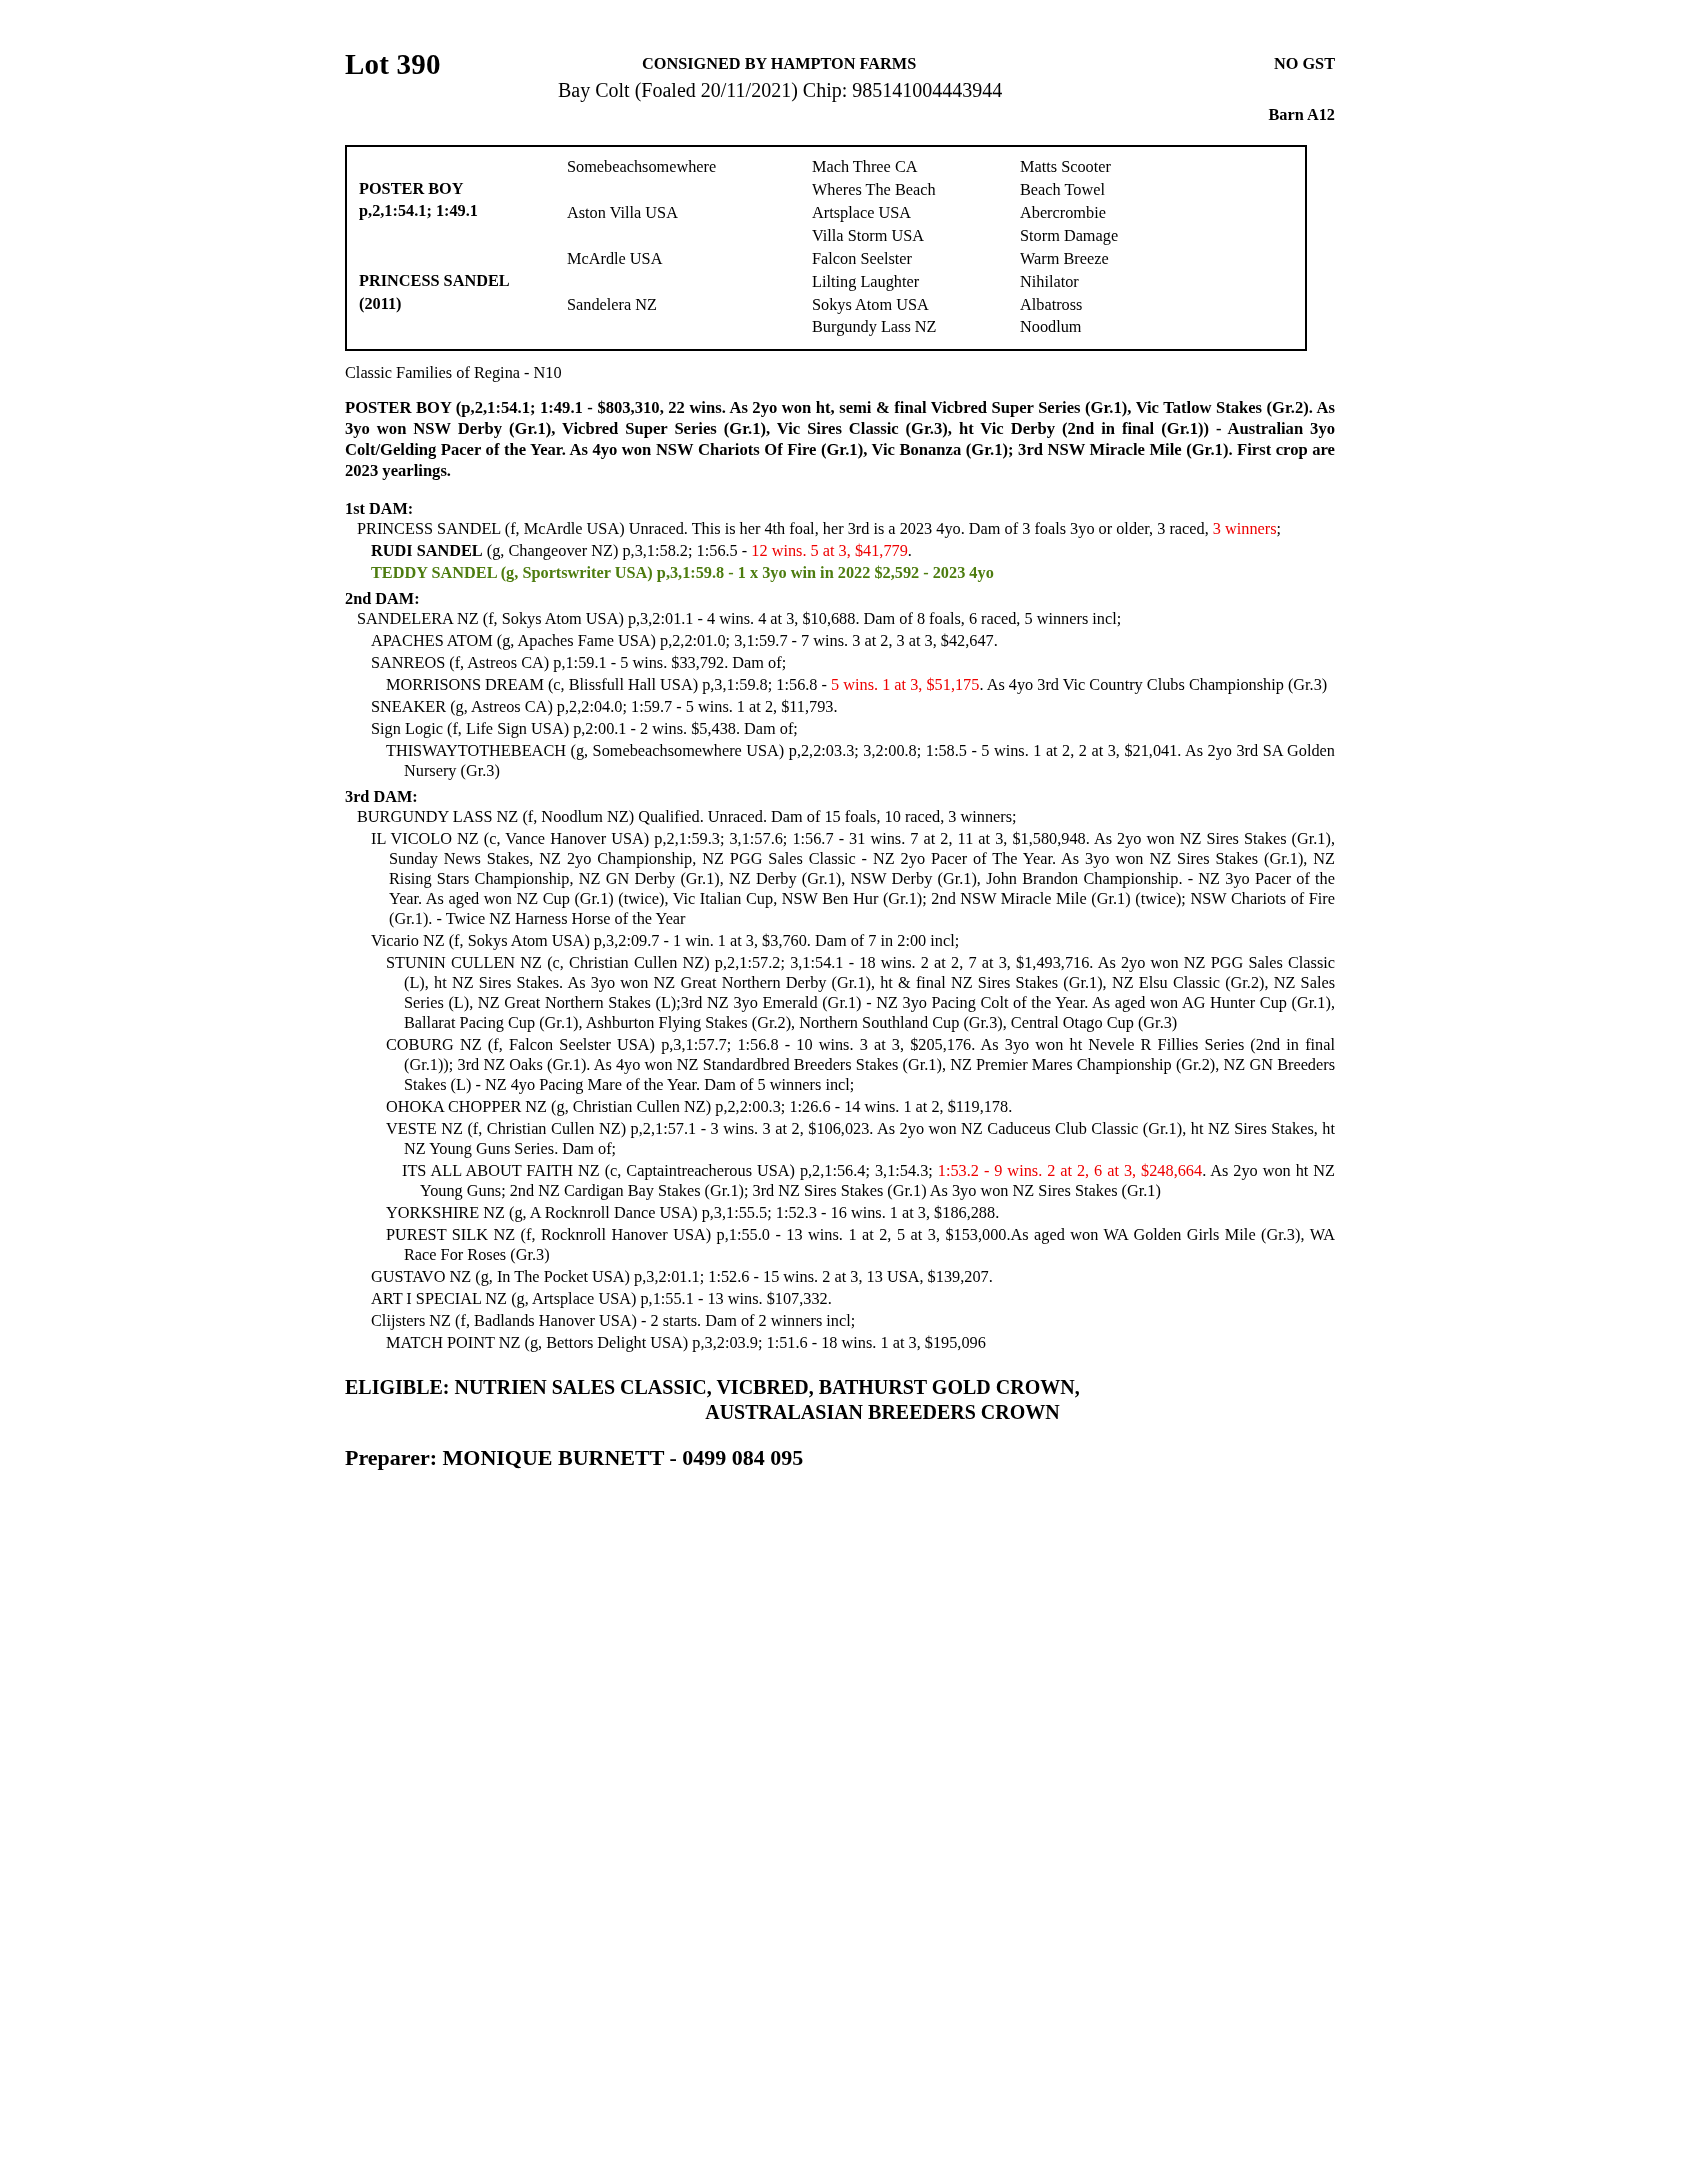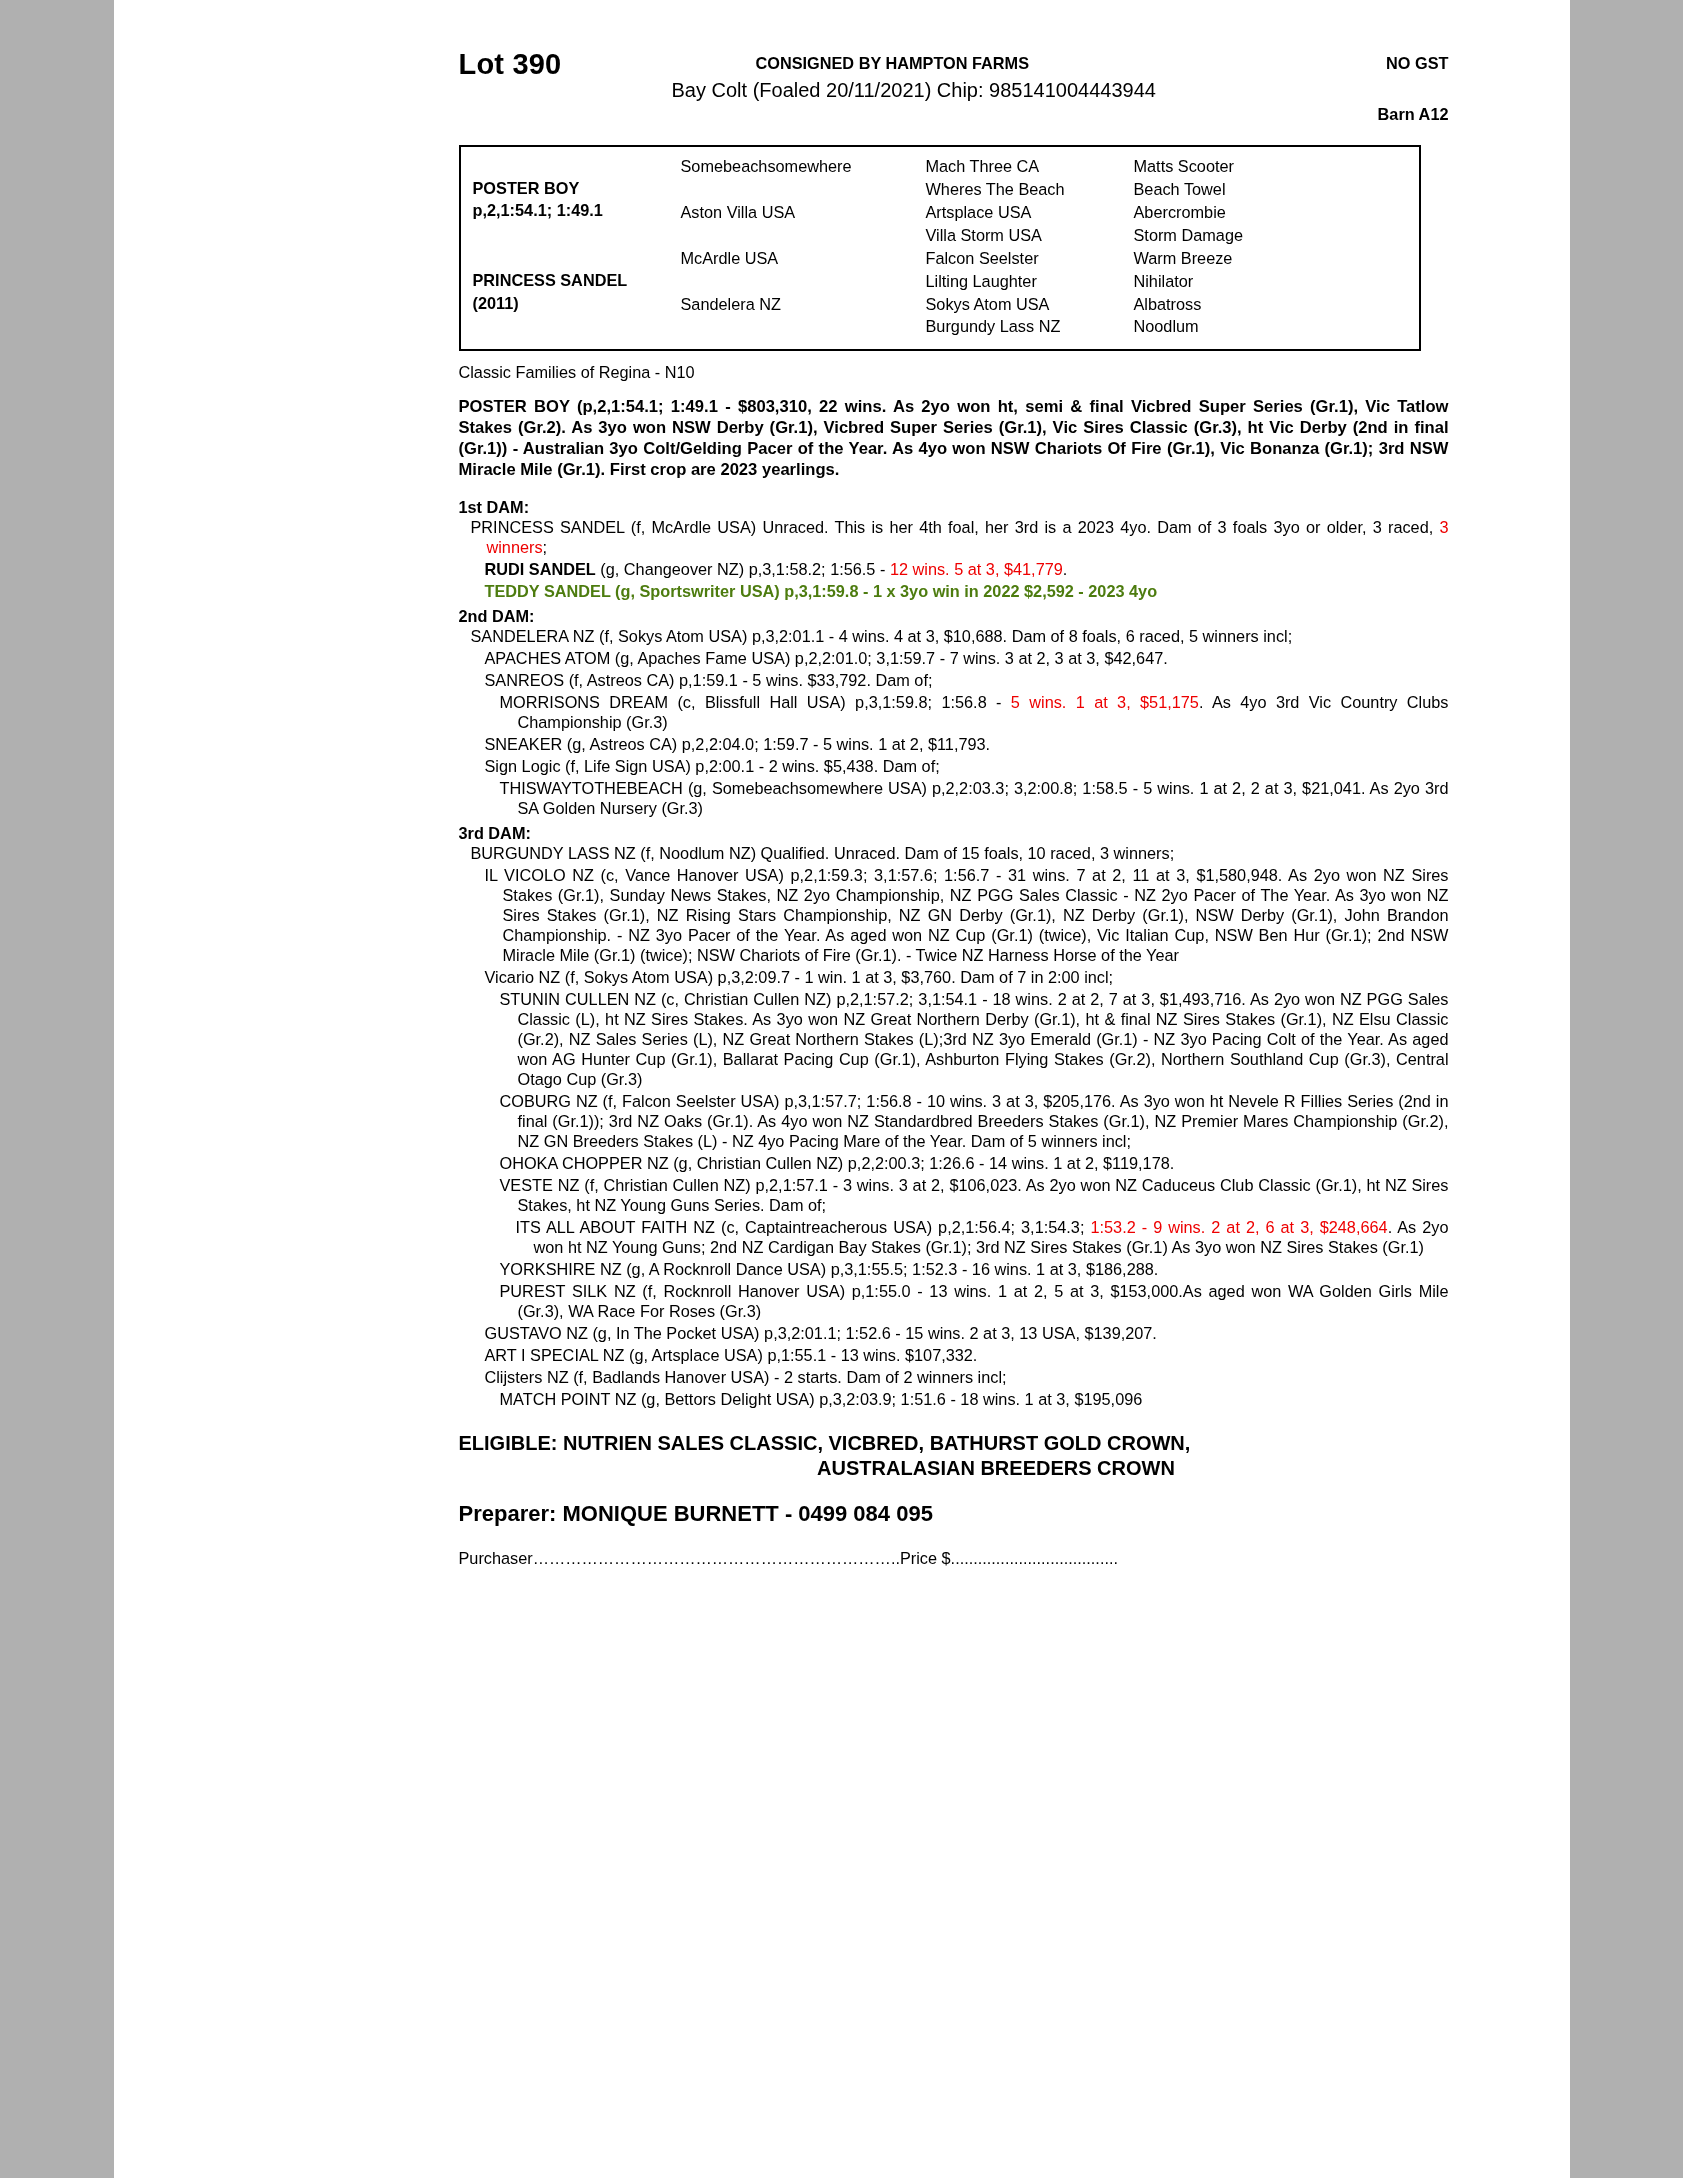--- a/index.html
+++ b/index.html
@@ -1,26 +1,26 @@
 <!DOCTYPE html>
 <html><head>
 <meta charset="utf-8">
 <style>
   html, body {
     margin: 0;
     padding: 0;
     background: #b0b0b0;
   }
   .page {
-    width: 1456px;
+    width: 1683px;
     height: 2178px;
     background: #ffffff;
     margin: 0 auto;
     position: relative;
-    font-family: Liberation Sans, sans-serif;
+    font-family: Liberation Serif, serif;
     color: #000000;
     box-sizing: border-box;
   }
   .sheet {
     position: absolute;
     left: 345px;
     top: 46px;
     width: 990px;
   }
   
@@ -232,16 +232,15 @@
     <p class="blk hang2">ART I SPECIAL NZ (g, Artsplace USA) p,1:55.1 - 13 wins. $107,332.</p>
     <p class="blk hang2">Clijsters NZ (f, Badlands Hanover USA) - 2 starts. Dam of 2 winners incl;</p>
     <p class="blk hang3">MATCH POINT NZ (g, Bettors Delight USA) p,3,2:03.9; 1:51.6 - 18 wins. 1 at 3, $195,096</p>
 
     <div class="eligible">
       <span>ELIGIBLE: NUTRIEN SALES CLASSIC, VICBRED, BATHURST GOLD CROWN,</span>
       <span class="l2">AUSTRALASIAN BREEDERS CROWN</span>
     </div>
 
     <div class="preparer">Preparer: MONIQUE BURNETT - 0499 084 095</div>
-    <div class="purchaser">Purchaser…………………………………………………………..Price $.....................................</div>
   </div>
 </div>
 
 
 </body></html>

